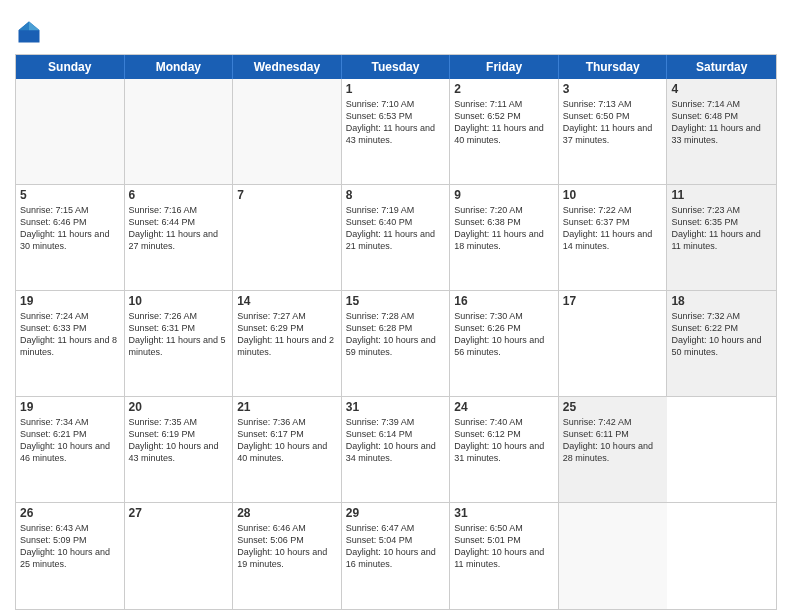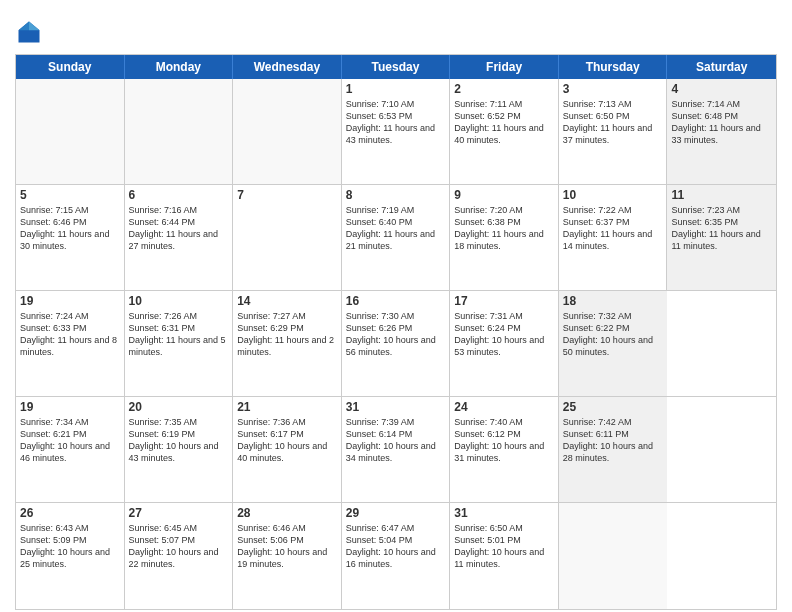--- a/index.html
+++ b/index.html
@@ -206,26 +206,29 @@
         </div>
           <div class="cal-cell">
           <span class="day-num">10</span>
           <span class="cell-text">Sunrise: 7:26 AM<br>Sunset: 6:31 PM<br>Daylight: 11 hours and 5 minutes.</span>
         </div>
           <div class="cal-cell">
           <span class="day-num">14</span>
           <span class="cell-text">Sunrise: 7:27 AM<br>Sunset: 6:29 PM<br>Daylight: 11 hours and 2 minutes.</span>
         </div>
           <div class="cal-cell">
+          <span class="day-num">15</span>
+          <span class="cell-text">Sunrise: 7:28 AM<br>Sunset: 6:28 PM<br>Daylight: 10 hours and 59 minutes.</span>
+        </div>
+          <div class="cal-cell">
           <span class="day-num">16</span>
           <span class="cell-text">Sunrise: 7:30 AM<br>Sunset: 6:26 PM<br>Daylight: 10 hours and 56 minutes.</span>
         </div>
           <div class="cal-cell">
           <span class="day-num">17</span>
-          <span class="cell-text">Sunrise: 7:31 AM<br>Sunset: 6:24 PM<br>Daylight: 10 hours and 53 minutes.</span>
         </div>
           <div class="cal-cell shaded">
           <span class="day-num">18</span>
           <span class="cell-text">Sunrise: 7:32 AM<br>Sunset: 6:22 PM<br>Daylight: 10 hours and 50 minutes.</span>
         </div>
         </div>
         <div class="cal-row">
           <div class="cal-cell">
           <span class="day-num">19</span>
           <span class="cell-text">Sunrise: 7:34 AM<br>Sunset: 6:21 PM<br>Daylight: 10 hours and 46 minutes.</span>
@@ -251,21 +254,20 @@
           <span class="cell-text">Sunrise: 7:42 AM<br>Sunset: 6:11 PM<br>Daylight: 10 hours and 28 minutes.</span>
         </div>
         </div>
         <div class="cal-row">
           <div class="cal-cell">
           <span class="day-num">26</span>
           <span class="cell-text">Sunrise: 6:43 AM<br>Sunset: 5:09 PM<br>Daylight: 10 hours and 25 minutes.</span>
         </div>
           <div class="cal-cell">
           <span class="day-num">27</span>
-          <span class="cell-text">Sunrise: 6:45 AM<br>Sunset: 5:07 PM<br>Daylight: 10 hours and 22 minutes.</span>
         </div>
           <div class="cal-cell">
           <span class="day-num">28</span>
           <span class="cell-text">Sunrise: 6:46 AM<br>Sunset: 5:06 PM<br>Daylight: 10 hours and 19 minutes.</span>
         </div>
           <div class="cal-cell">
           <span class="day-num">29</span>
           <span class="cell-text">Sunrise: 6:47 AM<br>Sunset: 5:04 PM<br>Daylight: 10 hours and 16 minutes.</span>
         </div>
           <div class="cal-cell">

